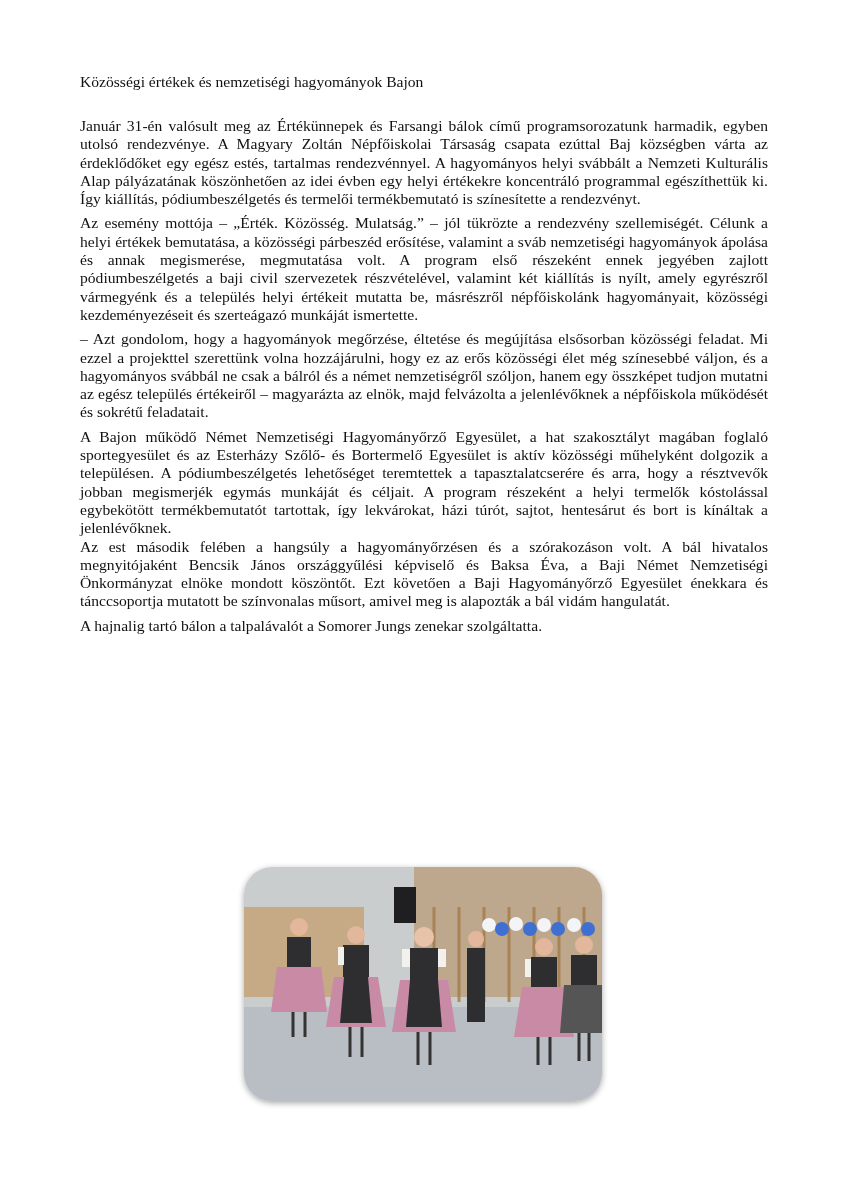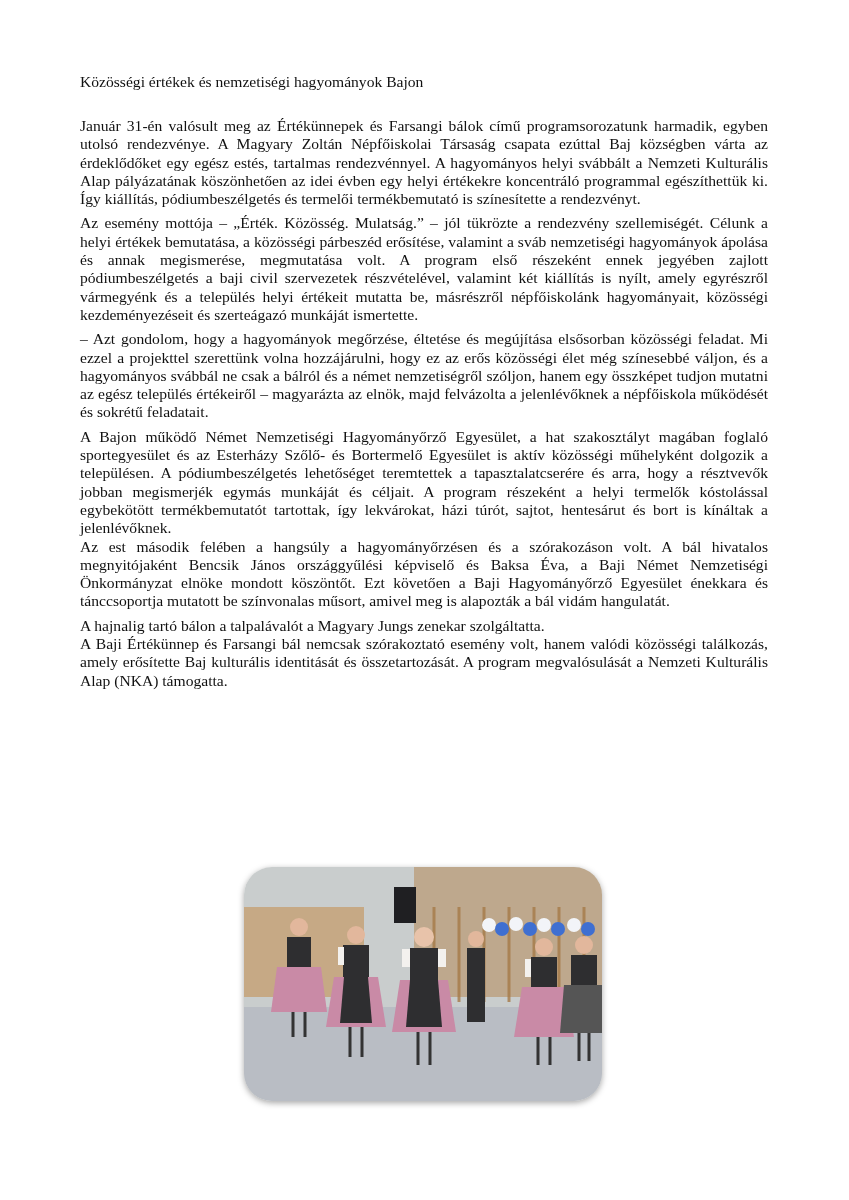--- a/index.html
+++ b/index.html
@@ -24,22 +24,21 @@
 
 <div class="page">
   <h1 class="title">Közösségi értékek és nemzetiségi hagyományok Bajon</h1>
 
   <div class="body">
     <p>Január 31-én valósult meg az Értékünnepek és Farsangi bálok című programsorozatunk harmadik, egyben utolsó rendezvénye. A Magyary Zoltán Népfőiskolai Társaság csapata ezúttal Baj községben várta az érdeklődőket egy egész estés, tartalmas rendezvénnyel. A hagyományos helyi svábbált a Nemzeti Kulturális Alap pályázatának köszönhetően az idei évben egy helyi értékekre koncentráló programmal egészíthettük ki. Így kiállítás, pódiumbeszélgetés és termelői termékbemutató is színesítette a rendezvényt.</p>
     <p>Az esemény mottója – „Érték. Közösség. Mulatság.” – jól tükrözte a rendezvény szellemiségét. Célunk a helyi értékek bemutatása, a közösségi párbeszéd erősítése, valamint a sváb nemzetiségi hagyományok ápolása és annak megismerése, megmutatása volt. A program első részeként ennek jegyében zajlott pódiumbeszélgetés a baji civil szervezetek részvételével, valamint két kiállítás is nyílt, amely egyrészről vármegyénk és a település helyi értékeit mutatta be, másrészről népfőiskolánk hagyományait, közösségi kezdeményezéseit és szerteágazó munkáját ismertette.</p>
     <p>– Azt gondolom, hogy a hagyományok megőrzése, éltetése és megújítása elsősorban közösségi feladat. Mi ezzel a projekttel szerettünk volna hozzájárulni, hogy ez az erős közösségi élet még színesebbé váljon, és a hagyományos svábbál ne csak a bálról és a német nemzetiségről szóljon, hanem egy összképet tudjon mutatni az egész település értékeiről – magyarázta az elnök, majd felvázolta a jelenlévőknek a népfőiskola működését és sokrétű feladatait.</p>
     <p class="tight">A Bajon működő Német Nemzetiségi Hagyományőrző Egyesület, a hat szakosztályt magában foglaló sportegyesület és az Esterházy Szőlő- és Bortermelő Egyesület is aktív közösségi műhelyként dolgozik a településen. A pódiumbeszélgetés lehetőséget teremtettek a tapasztalatcserére és arra, hogy a résztvevők jobban megismerjék egymás munkáját és céljait. A program részeként a helyi termelők kóstolással egybekötött termékbemutatót tartottak, így lekvárokat, házi túrót, sajtot, hentesárut és bort is kínáltak a jelenlévőknek.</p>
     <p>Az est második felében a hangsúly a hagyományőrzésen és a szórakozáson volt. A bál hivatalos megnyitójaként Bencsik János országgyűlési képviselő és Baksa Éva, a Baji Német Nemzetiségi Önkormányzat elnöke mondott köszöntőt. Ezt követően a Baji Hagyományőrző Egyesület énekkara és tánccsoportja mutatott be színvonalas műsort, amivel meg is alapozták a bál vidám hangulatát.</p>
-    <p class="tight">A hajnalig tartó bálon a talpalávalót a Magyary Jungs zenekar szolgáltatta.</p>
-    <p>A Baji Értékünnep és Farsangi bál nemcsak szórakoztató esemény volt, hanem valódi közösségi találkozás, amely erősítette Baj kulturális identitását és összetartozását. A program megvalósulását a Nemzeti Kulturális Alap (NKA) támogatta.</p>
+    <p class="tight">A hajnalig tartó bálon a talpalávalót a Somorer Jungs zenekar szolgáltatta.</p>
   </div>
 
   <div class="photo-wrap">
     <svg viewBox="0 0 358 234" preserveAspectRatio="none">
 
       <rect x="0" y="0" width="358" height="234" fill="#c9cdcd"></rect>
       <rect x="170" y="0" width="188" height="130" fill="#b58a5a" opacity="0.55"></rect>
       <g stroke="#a67a48" stroke-width="3" opacity="0.8">
         <line x1="190" y1="40" x2="190" y2="135"></line>
           <line x1="215" y1="40" x2="215" y2="135"></line>

